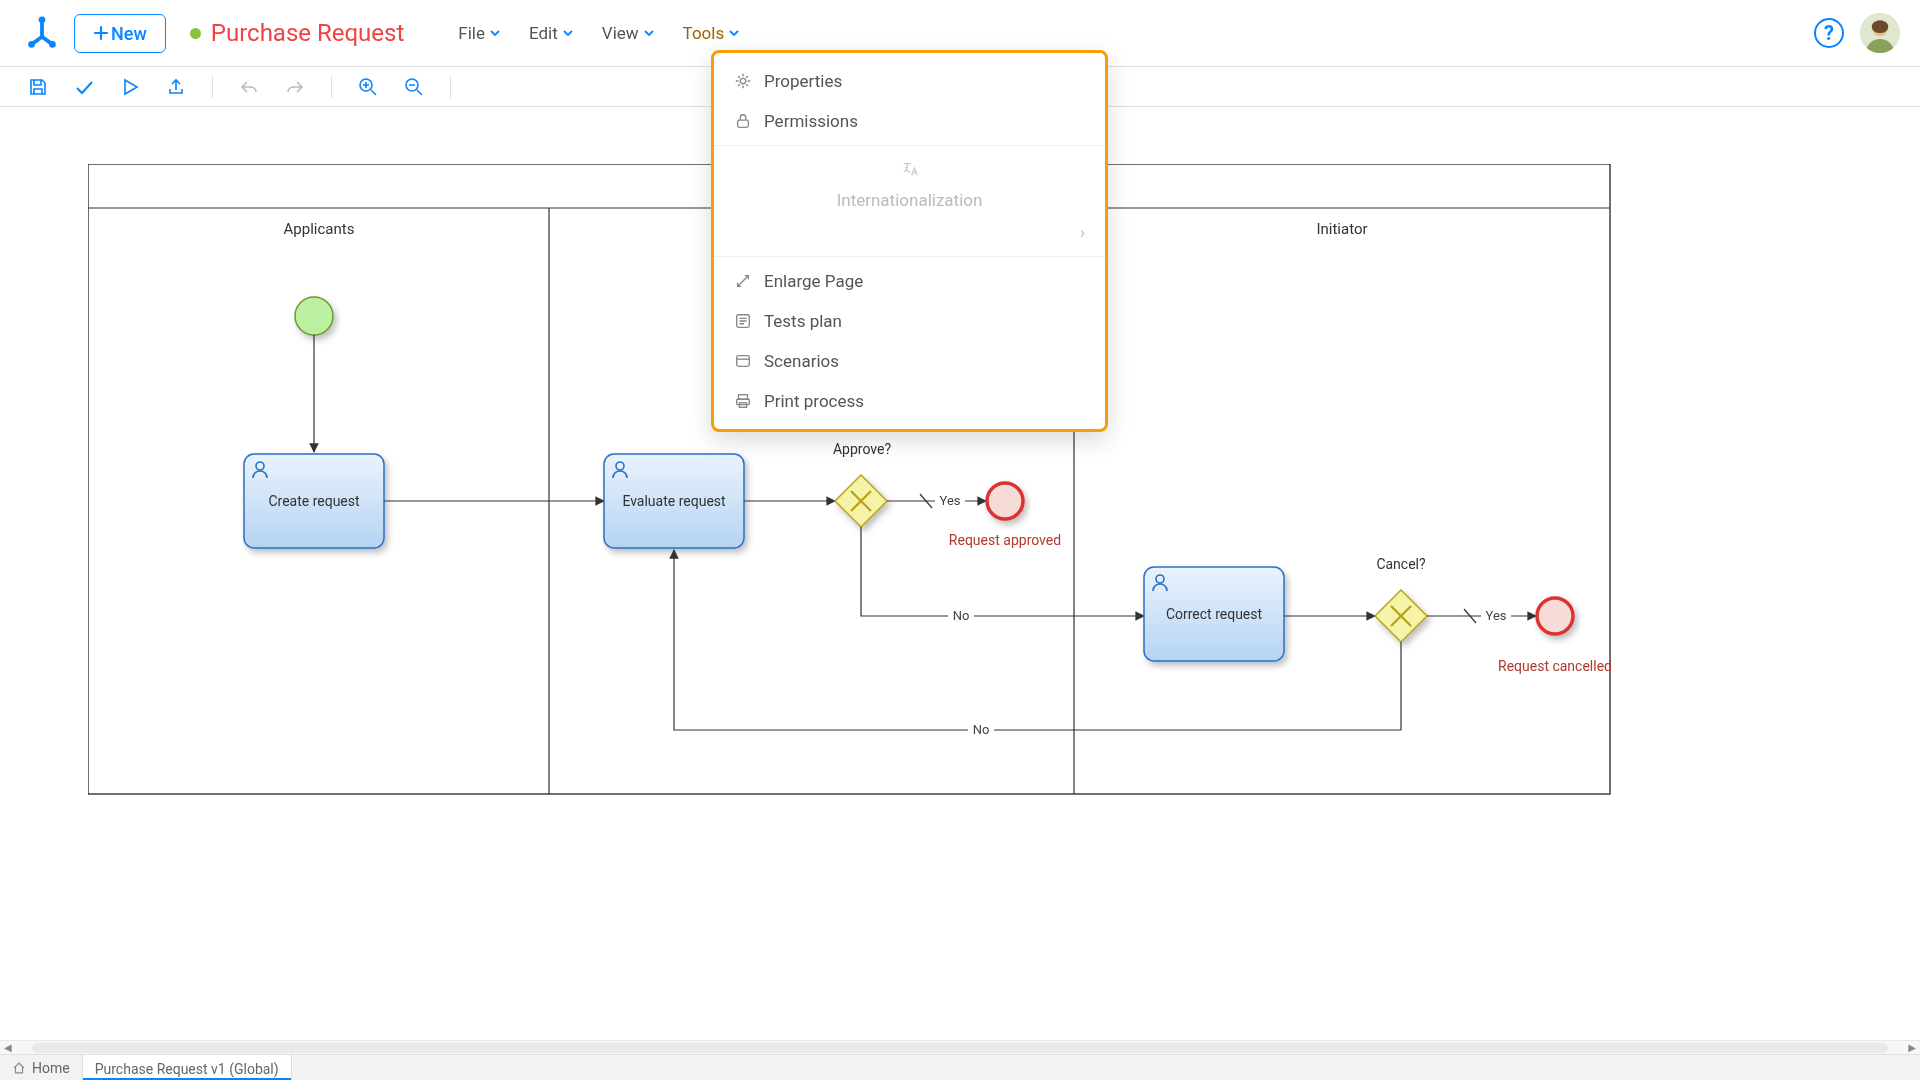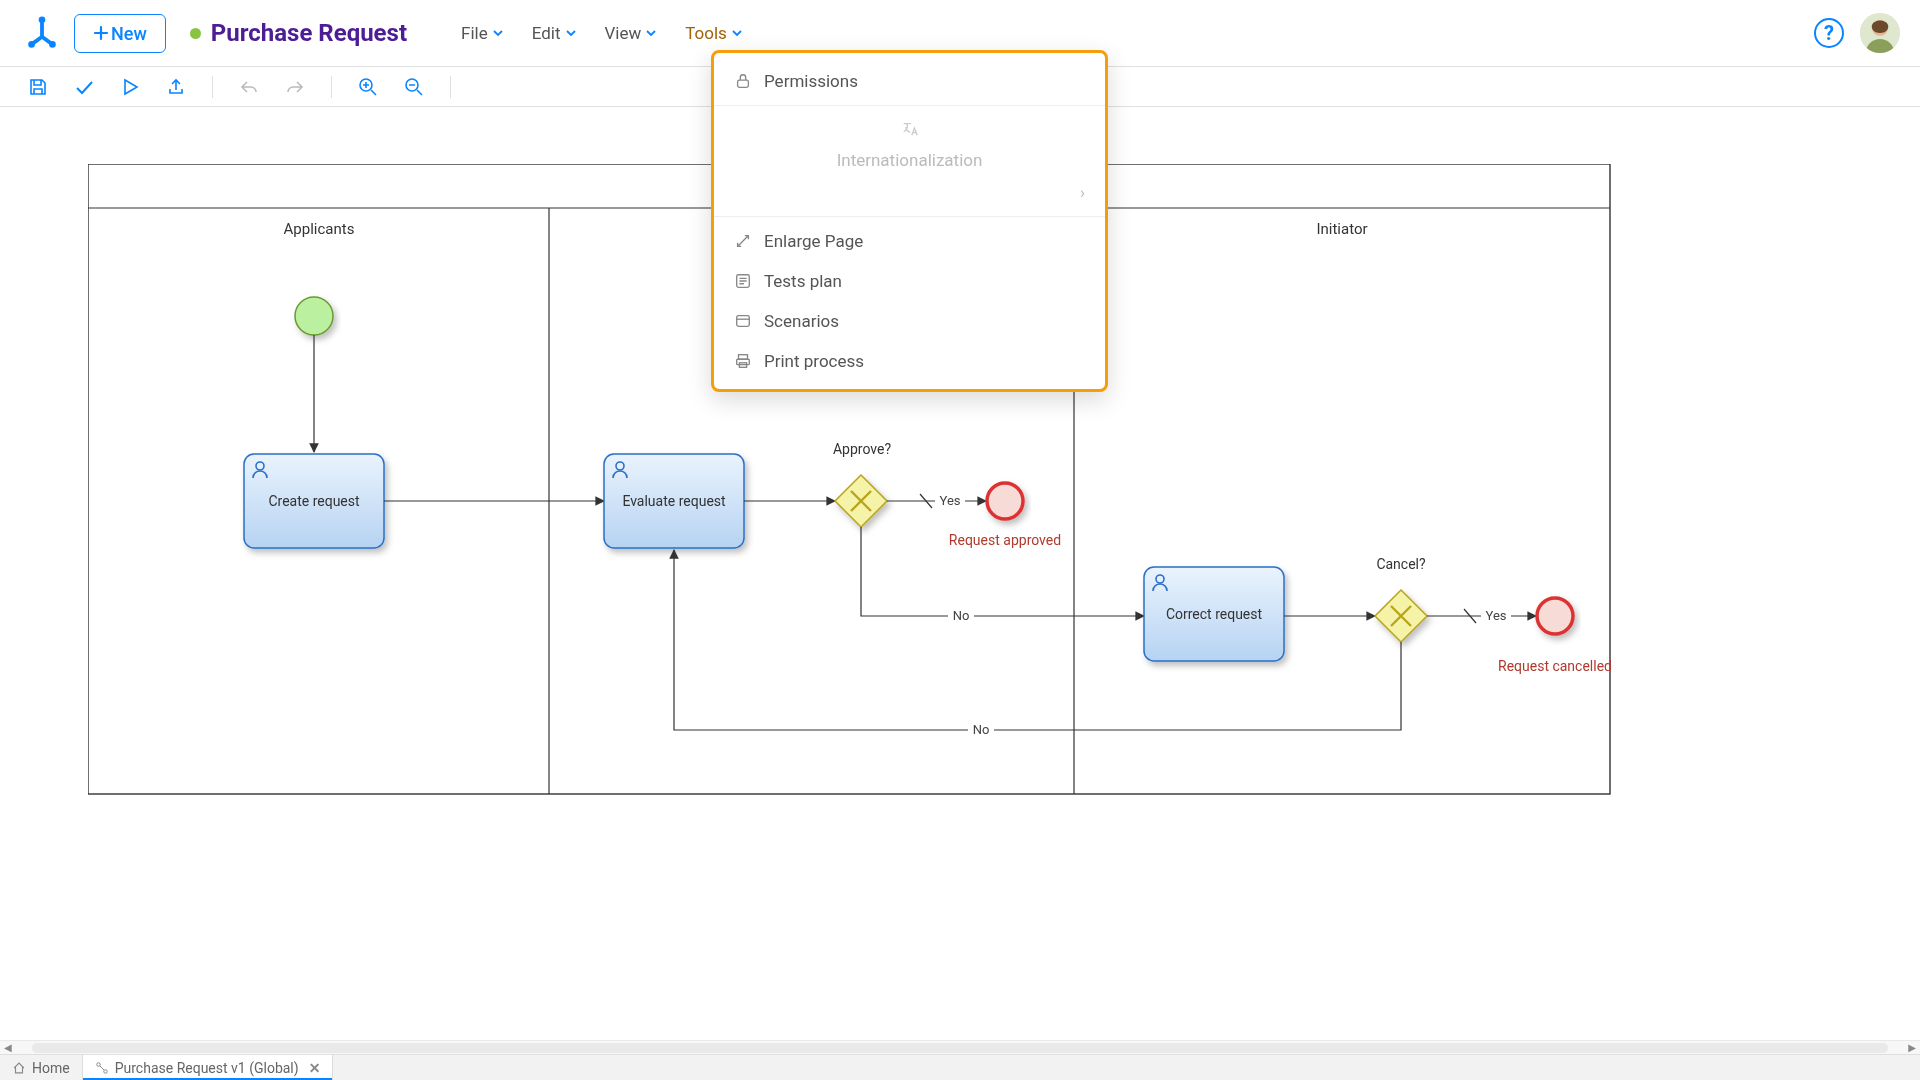--- a/index.html
+++ b/index.html
@@ -4,21 +4,21 @@
 <style>
   * { box-sizing: border-box; margin: 0; padding: 0; font-family: -apple-system, BlinkMacSystemFont, "Segoe UI", Roboto, Helvetica, Arial, sans-serif; }
   body { background: #fff; width: 1920px; height: 1080px; overflow: hidden; position: relative; }
 
   
   .header { height: 67px; border-bottom: 1px solid #e0e0e0; display: flex; align-items: center; padding: 0 20px 0 22px; gap: 12px; }
   .logo { width: 40px; height: 40px; display:flex; align-items:center; justify-content:center;}
   .new-btn { border: 1px solid #0a84ff; color: #0a84ff; border-radius: 6px; padding: 8px 18px; font-size: 18px; font-weight: 500; display:flex; align-items:center; gap: 2px; background:#fff; cursor:pointer;}
   .title-block { display:flex; align-items:center; gap:10px; margin-left:12px; margin-right: 40px;}
   .status-dot{ width:11px; height:11px; border-radius:50%; background:#88c43f;}
-  .title { font-size:24px; font-weight:700; color:#4c1d95;}
+  .title { font-size:24px; font-weight:400; color:#ef4444;}
   .menubar{ display:flex; gap:24px; }
   .menu-item{ color:#555; font-size:17px; display:flex; align-items:center; gap:4px; cursor:pointer; padding:6px 2px;}
   .menu-item.active{ color:#a16207;}
   .header-right{ margin-left:auto; display:flex; align-items:center; gap:16px;}
   .help-icon{ width:30px;height:30px; border:2.5px solid #0a84ff; border-radius:50%; display:flex;align-items:center;justify-content:center; color:#0a84ff; font-weight:700; font-size:20px;}
   .avatar{ width:40px;height:40px;border-radius:50%; background:linear-gradient(135deg,#c8e6c9,#f5f5dc); overflow:hidden; position:relative;}
   .avatar svg{width:100%;height:100%;}
 
   
   .toolbar{ height:40px; border-bottom:1px solid #e0e0e0; display:flex; align-items:center; padding:0 28px; gap:26px;}
@@ -43,21 +43,21 @@
 
   
   .hscroll{ position:absolute; left:0; right:0; bottom:26px; height:14px; background:#f7f7f7; border-top:1px solid #e9e9e9; display:flex; align-items:center;}
   .hscroll .track{ flex:1; height:10px; background:#e9e9e9; margin:0 16px; border-radius:5px;}
   .hscroll .arrow{ color:#888; font-size:10px; padding:0 4px; cursor:pointer;}
 
   
   .tabs{ position:absolute; left:0; right:0; bottom:0; height:26px; background:#f2f2f2; border-top:1px solid #e0e0e0; display:flex; align-items:stretch;}
   .tab{ padding:0 12px; display:flex; align-items:center; gap:6px; font-size:14px; color:#666; border-right:1px solid #ddd; cursor:pointer; position:relative;}
   .tab .close{ color:#888; font-weight:700; margin-left:4px;}
-  .tab.active{ background:#fff; }
+  .tab.active{ background:#fff;flex-direction:column; }
   .tab.active::after{ content:""; position:absolute; left:0; right:0; bottom:-1px; height:3px; background:#0a84ff;}
 
   
   .task{ fill:url(#taskGrad); stroke:#2a70c8; stroke-width:1.5; }
   .task-shadow{ filter:url(#shadow);}
   .start-ev{ fill:#baf0a0; stroke:#6a9a30; stroke-width:1.5;}
   .end-ev{ fill:#f6dbd7; stroke:#d33; stroke-width:3.5;}
   .gateway{ fill:#f4f3a8; stroke:#b9a31a; stroke-width:1.5;}
   .edge{ stroke:#333; stroke-width:1.2; fill:none;}
   .edge-label{ font-size:13px; fill:#444; }
@@ -321,20 +321,27 @@
 
     <path class="edge" d="M1313 478 V 566 H 586 V 386" marker-end="url(#arrow)"></path>
     <rect x="880" y="557" width="26" height="16" fill="#fff"></rect>
     <text x="893" y="570" text-anchor="middle" class="edge-label">No</text>
   </svg>
 </div>
 
 <div class="dropdown">
   <div class="dd-item">
     <svg width="18" height="18" viewBox="0 0 20 20">
+        <circle cx="10" cy="10" r="3" fill="none" stroke="#888" stroke-width="1.5"></circle>
+        <path d="M10 2v3M10 15v3M2 10h3M15 10h3M4.5 4.5l2 2M13.5 13.5l2 2M15.5 4.5l-2 2M6.5 13.5l-2 2" stroke="#888" stroke-width="1.5"></path>
+      </svg>
+    <span>Properties</span>
+  </div>
+  <div class="dd-item">
+    <svg width="18" height="18" viewBox="0 0 20 20">
         <rect x="4" y="9" width="12" height="8" rx="2" fill="none" stroke="#888" stroke-width="1.5"></rect>
         <path d="M7 9V6a3 3 0 016 0v3" fill="none" stroke="#888" stroke-width="1.5"></path>
       </svg>
     <span>Permissions</span>
   </div>
   <div class="dd-sep"></div>
   <div class="dd-item disabled">
     <svg width="18" height="18" viewBox="0 0 20 20">
         <path d="M3 4h8M7 4v2c0 4-2 6-4 7M5 8c1 3 3 5 5 6M12 17l3-8 3 8M13 14h4" fill="none" stroke="#ccc" stroke-width="1.5"></path>
       </svg>

